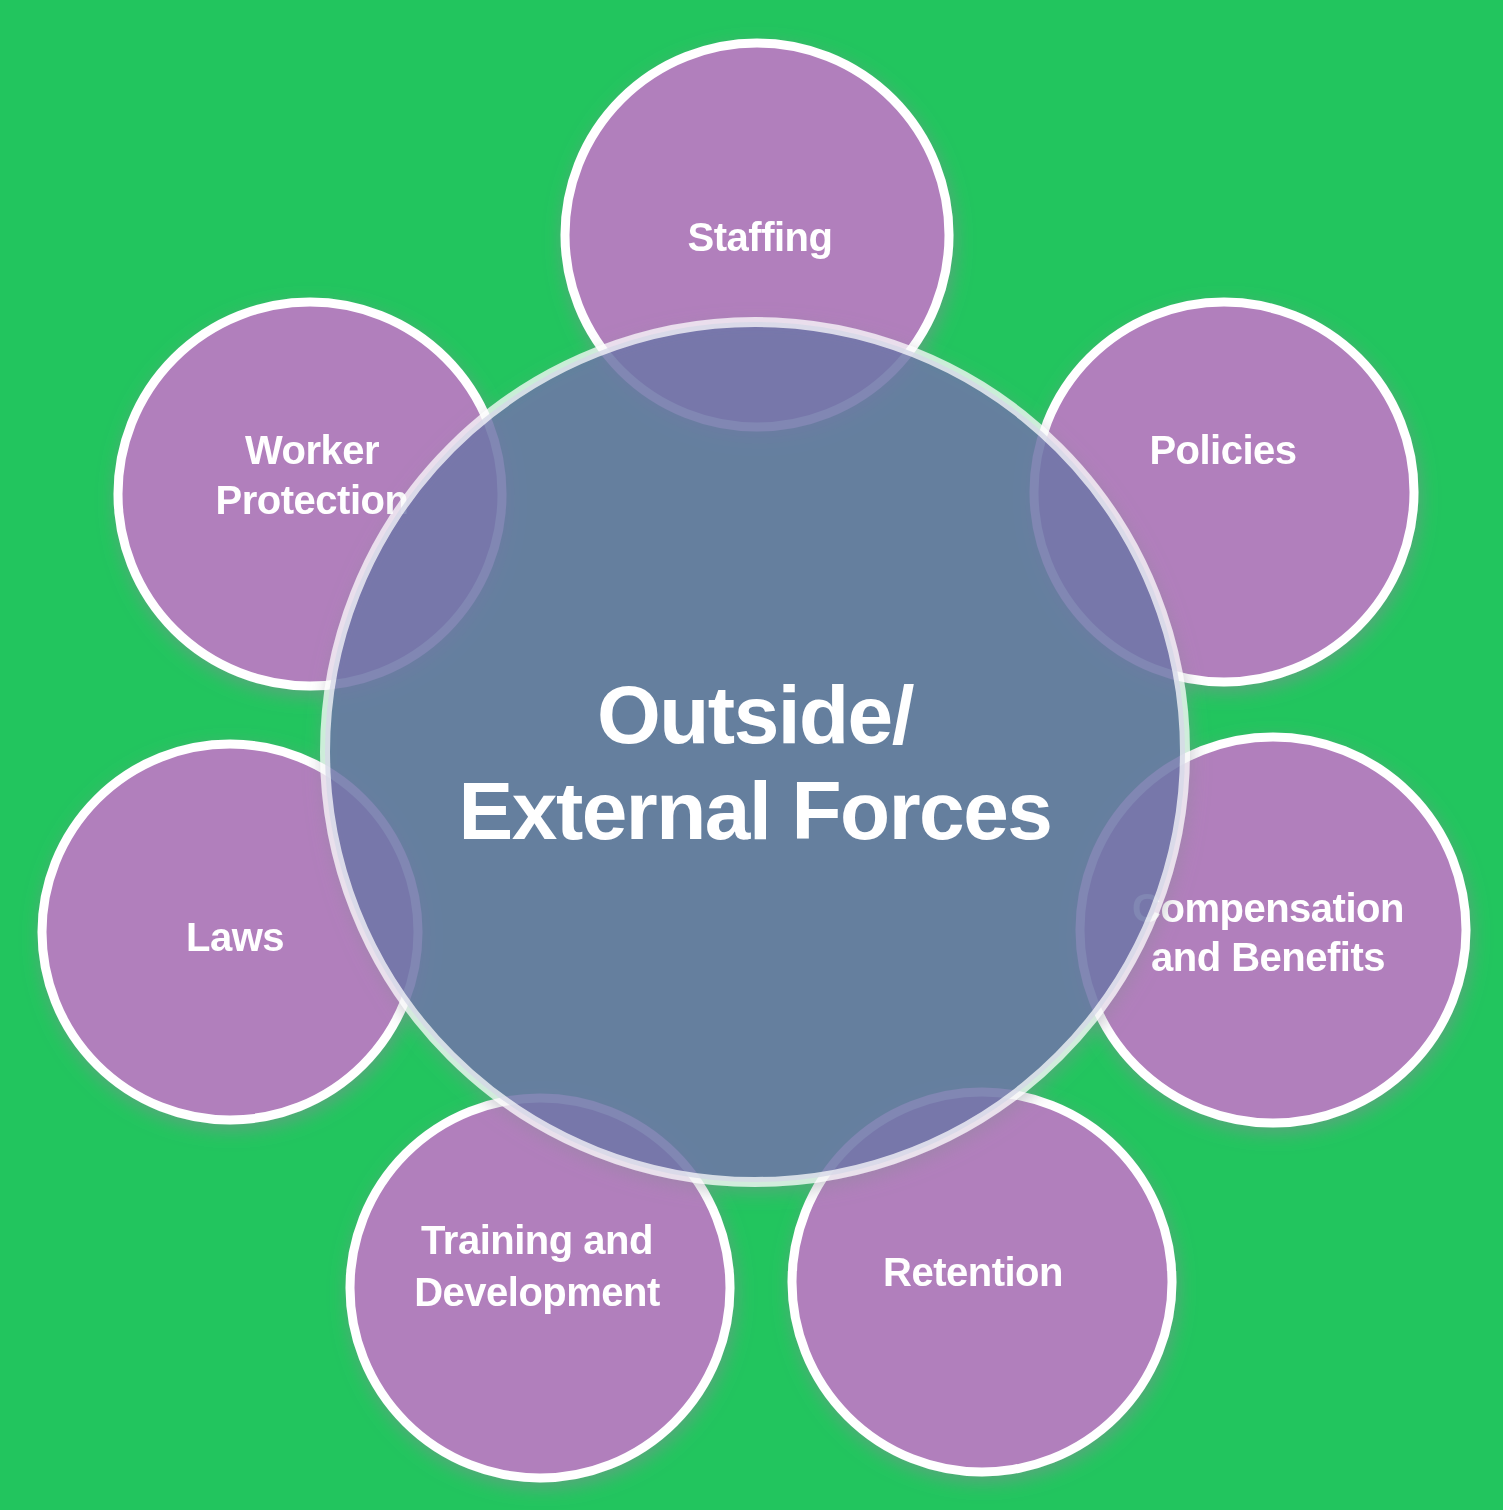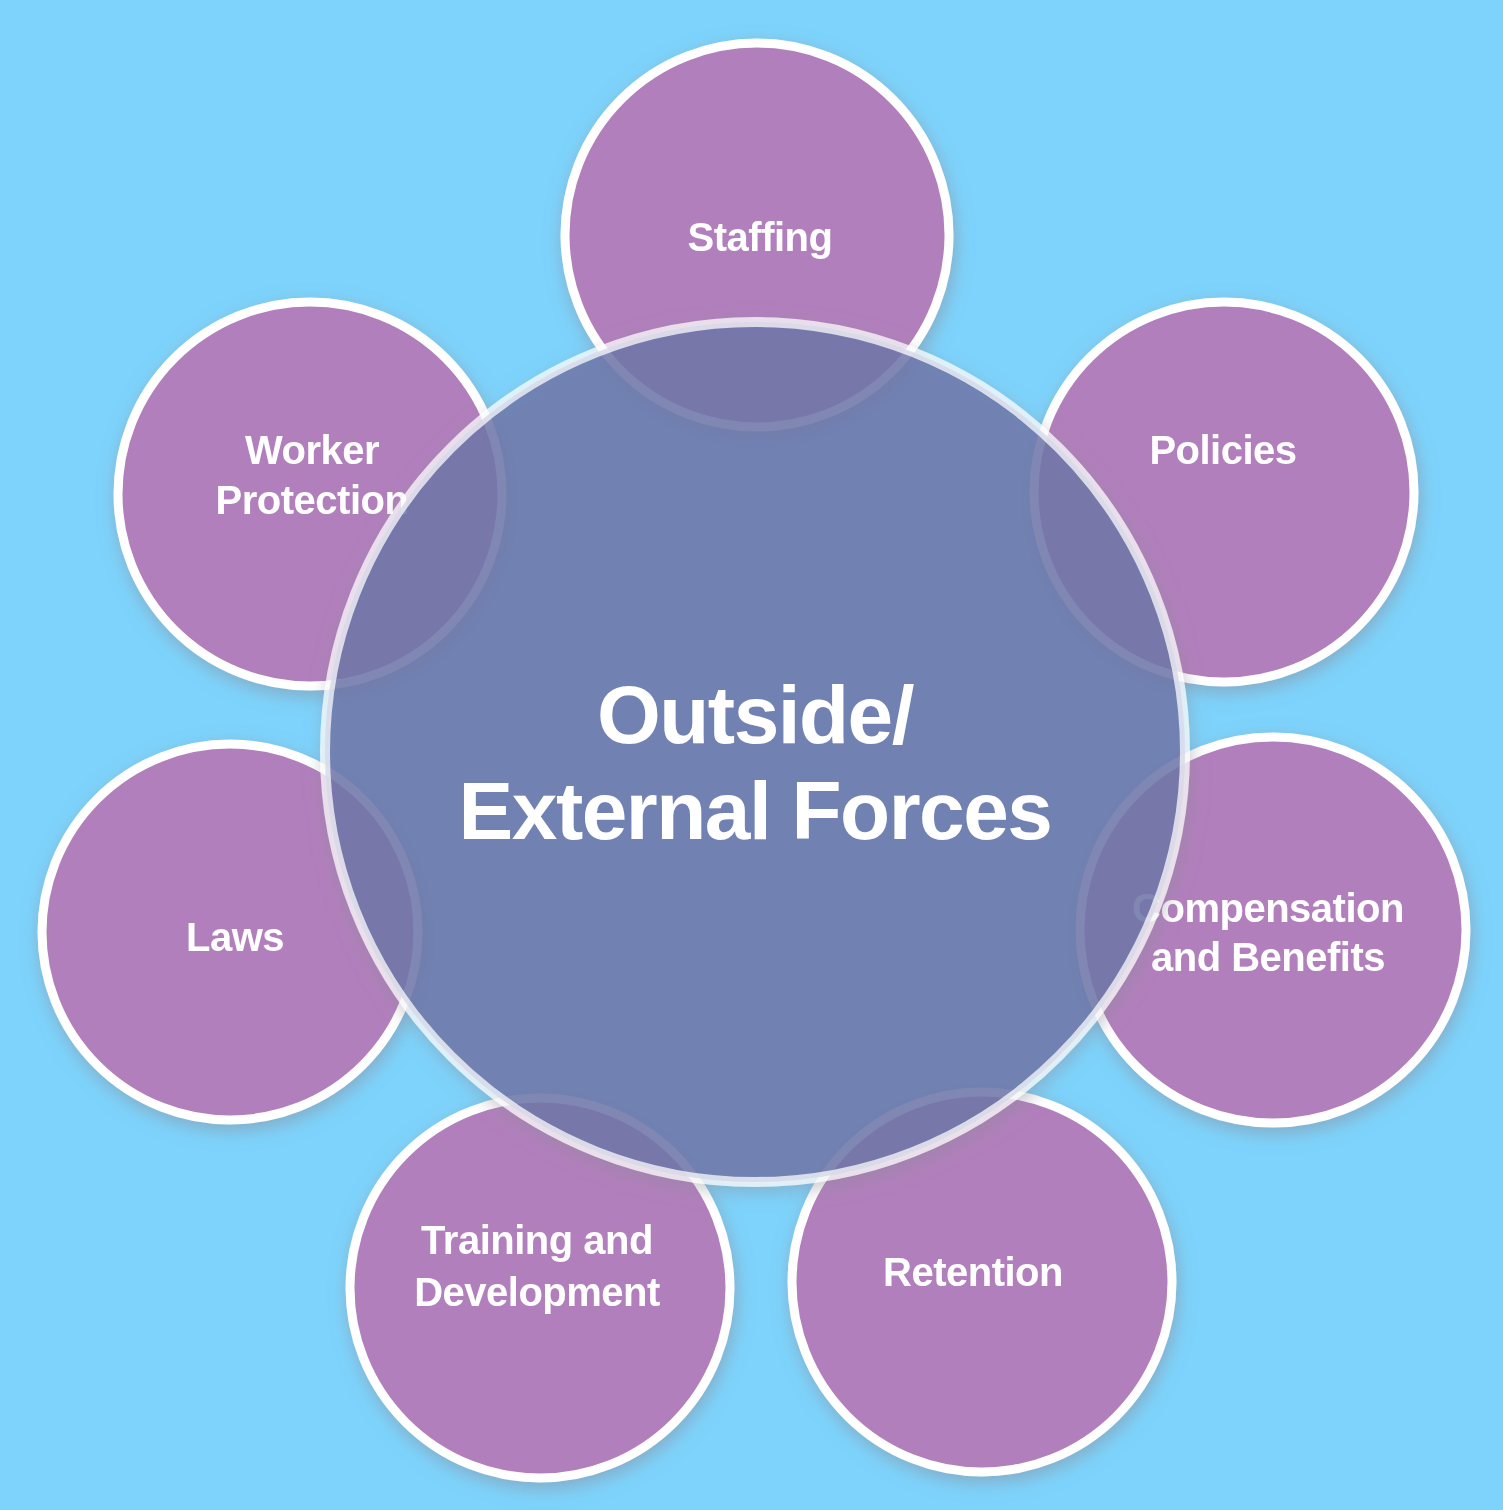--- a/index.html
+++ b/index.html
@@ -3,21 +3,21 @@
 <meta charset="utf-8">
 <style>
   html, body {
     margin: 0;
     padding: 0;
     background: #ffffff;
   }
   .stage {
     width: 1503px;
     height: 1510px;
-    background: #7dd3fc;
+    background: #22c55e;
     position: relative;
     overflow: hidden;
   }
   svg { display: block; }
 
   .sat-circle {
     stroke: #ffffff;
     stroke-width: 9;
   }
   .center-circle {

